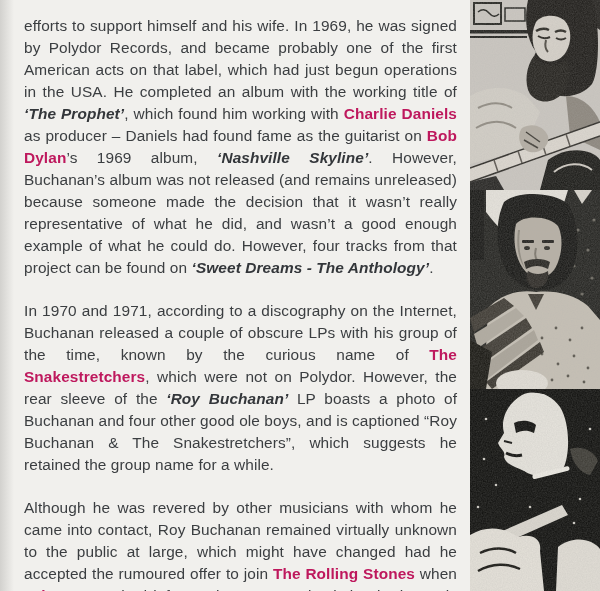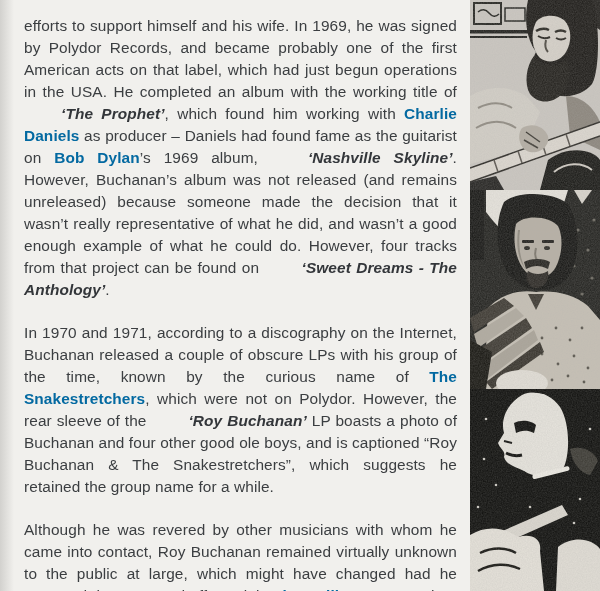--- a/index.html
+++ b/index.html
@@ -10,22 +10,22 @@
   *{box-sizing:border-box;margin:0;padding:0;}
   html,body{width:600px;height:591px;}
   body{font-family:"Liberation Sans",sans-serif;background:var(--page-bg);}
   .page{position:relative;width:600px;height:591px;overflow:hidden;background:var(--page-bg);}
   .left-gutter{position:absolute;left:0;top:0;width:14px;height:591px;
     background:linear-gradient(to right,#d2d1ce 0%,#e3e2df 55%,rgba(241,240,237,0) 100%);}
   .text-column{position:absolute;left:24px;top:15px;width:433px;color:var(--text-color);
     font-size:15.4px;line-height:22px;letter-spacing:0.1px;}
   .text-column p{text-align:justify;text-justify:inter-word;margin-bottom:21px;}
   .run-r{font-weight:400;margin-top:9px;}
-  .run-b{font-weight:700;color:#0369a1;}
-  .run-bi{font-weight:700;font-style:italic;color:#33363a;margin-left:37px;}
+  .run-b{font-weight:700;color:#be185d;}
+  .run-bi{font-weight:700;font-style:italic;color:#33363a;}
   .photo-strip{position:absolute;right:0;top:0;width:130px;height:591px;background:#1a1a18;}
   .photo-strip svg{display:block;}
 </style>
 </head>
 <body>
 
 <div class="page">
 
   <div class="left-gutter"></div>
 

